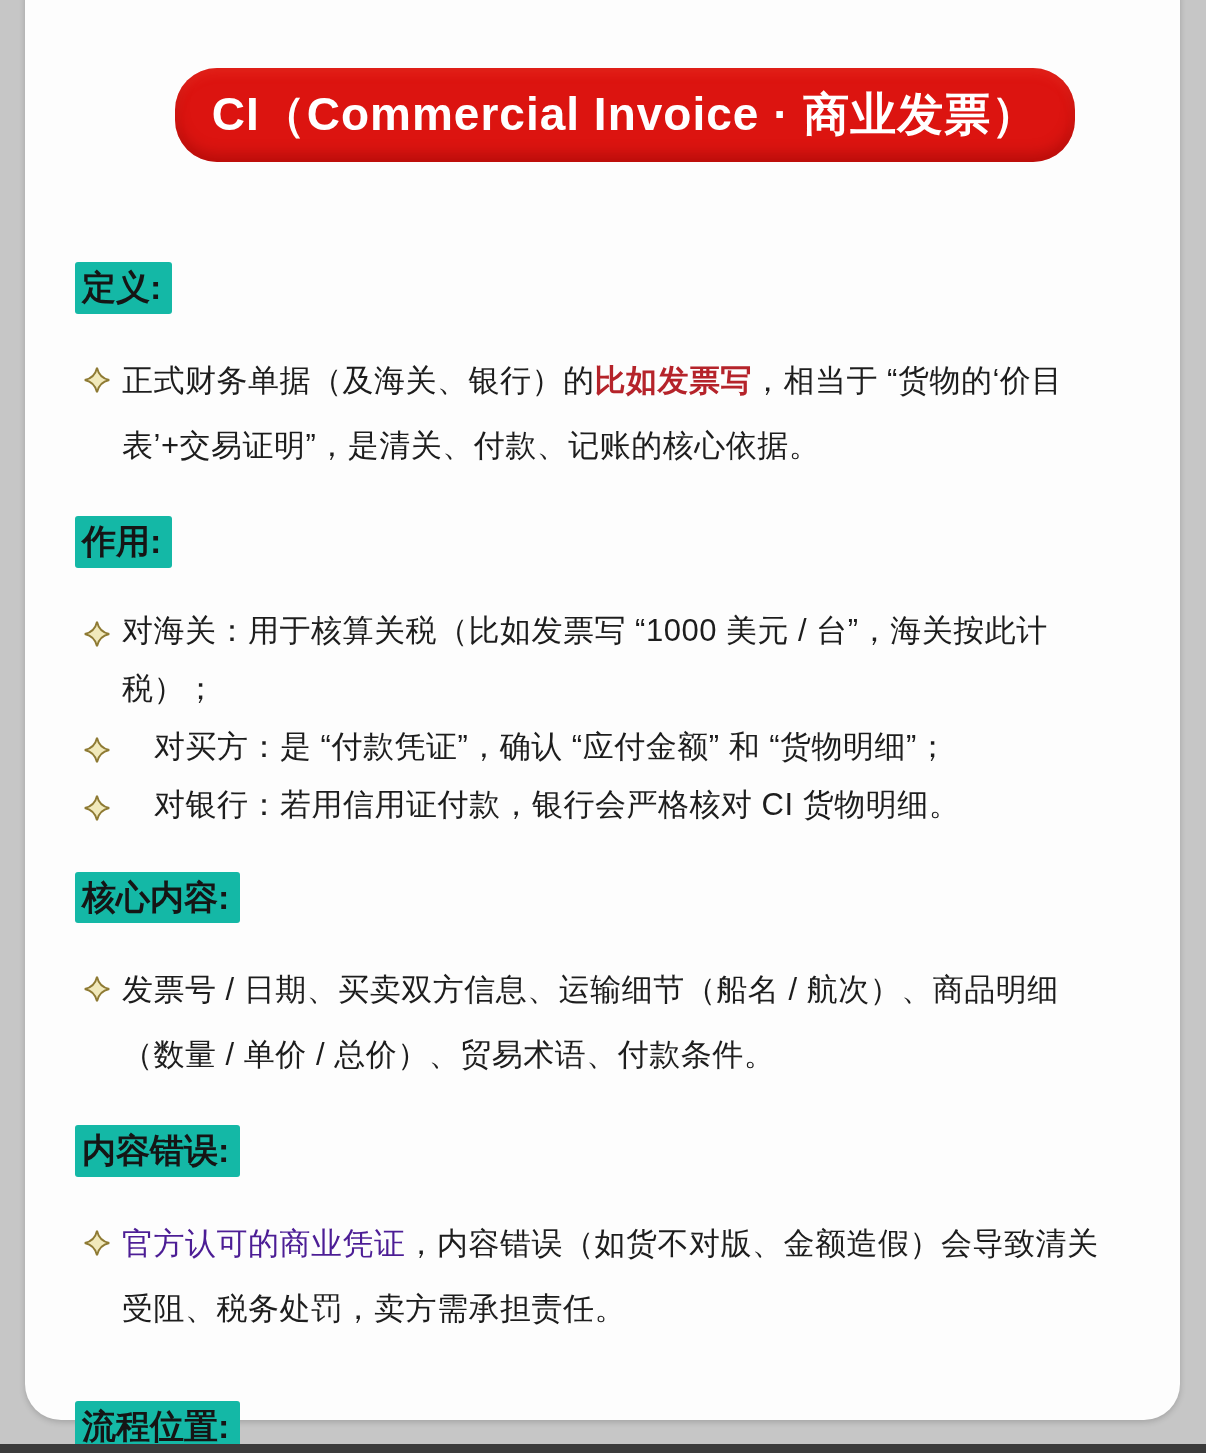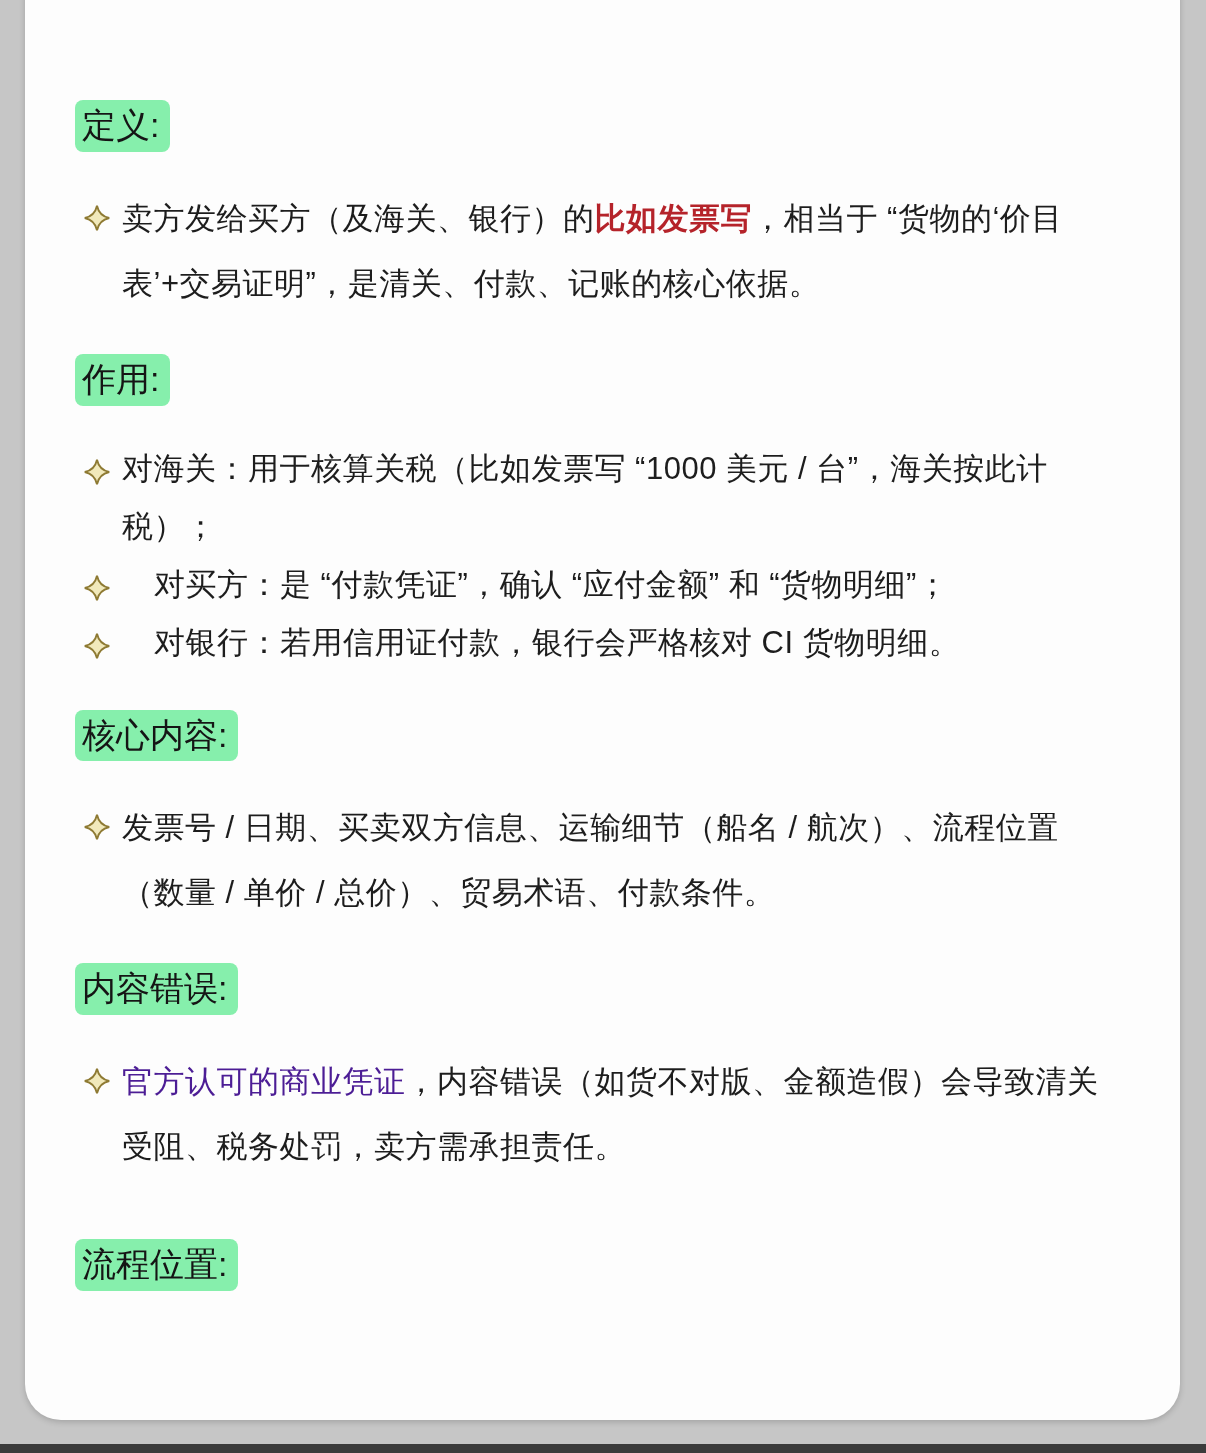--- a/index.html
+++ b/index.html
@@ -39,26 +39,26 @@
     letter-spacing:1px;
     white-space:nowrap;
   }
   .sec{margin-top:38px;}
   .sec.first{margin-top:100px;}
   .sec.last{margin-top:60px;}
   .hl{
     display:inline-block;
     margin:0 0 34px 0;
     padding:5px 11px 6px 7px;
-    background:#86efac;
+    background:#14b8a6;
     color:#151515;
     font-size:34px;
-    font-weight:normal;
+    font-weight:bold;
     line-height:1.2;
-    border-radius:8px;
+    border-radius:3px;
   }
   .bullet{
     display:flex;
     align-items:flex-start;
     padding-left:8px;
   }
   .bullet + .bullet{margin-top:0px;gap:32px;}
   .star{
     flex:0 0 28px;
     margin:18px 11px 0 0;
@@ -81,28 +81,31 @@
     background:#3b3b3b;
   }
 </style>
 </head>
 <body>
 
 <div class="page">
   <div class="card">
     <div class="card-inner">
 
+      <div class="banner">
+        <span>CI（Commercial Invoice · 商业发票）</span>
+      </div>
 
       <section class="sec first">
         <h2 class="hl">定义:</h2>
         <div class="bullet">
           <svg class="star" viewBox="0 0 24 24" width="28" height="28">
             <path d="M12 1.5 C13.3 7.6 16.4 10.7 22.5 12 C16.4 13.3 13.3 16.4 12 22.5 C10.7 16.4 7.6 13.3 1.5 12 C7.6 10.7 10.7 7.6 12 1.5 Z" fill="#f1e9bb" stroke="#8e7a33" stroke-width="1.6"></path>
           </svg>
-          <p class="txt"><span>卖方发给买方（及海关、银行）的</span><span class="red-strong">比如发票写</span><span>，相当于 “货物的‘价目表’+交易证明”，是清关、付款、记账的核心依据。</span></p>
+          <p class="txt"><span>正式财务单据（及海关、银行）的</span><span class="red-strong">比如发票写</span><span>，相当于 “货物的‘价目表’+交易证明”，是清关、付款、记账的核心依据。</span></p>
         </div>
       </section>
 
       <section class="sec list">
         <h2 class="hl">作用:</h2>
         <div class="bullet">
           <svg class="star" viewBox="0 0 24 24" width="28" height="28">
             <path d="M12 1.5 C13.3 7.6 16.4 10.7 22.5 12 C16.4 13.3 13.3 16.4 12 22.5 C10.7 16.4 7.6 13.3 1.5 12 C7.6 10.7 10.7 7.6 12 1.5 Z" fill="#f1e9bb" stroke="#8e7a33" stroke-width="1.6"></path>
           </svg>
           <p class="txt">对海关：用于核算关税（比如发票写 “1000 美元 / 台”，海关按此计税）；</p>
@@ -120,21 +123,21 @@
           <p class="txt">对银行：若用信用证付款，银行会严格核对 CI 货物明细。</p>
         </div>
       </section>
 
       <section class="sec">
         <h2 class="hl">核心内容:</h2>
         <div class="bullet">
           <svg class="star" viewBox="0 0 24 24" width="28" height="28">
             <path d="M12 1.5 C13.3 7.6 16.4 10.7 22.5 12 C16.4 13.3 13.3 16.4 12 22.5 C10.7 16.4 7.6 13.3 1.5 12 C7.6 10.7 10.7 7.6 12 1.5 Z" fill="#f1e9bb" stroke="#8e7a33" stroke-width="1.6"></path>
           </svg>
-          <p class="txt">发票号 / 日期、买卖双方信息、运输细节（船名 / 航次）、流程位置（数量 / 单价 / 总价）、贸易术语、付款条件。</p>
+          <p class="txt">发票号 / 日期、买卖双方信息、运输细节（船名 / 航次）、商品明细（数量 / 单价 / 总价）、贸易术语、付款条件。</p>
         </div>
       </section>
 
       <section class="sec">
         <h2 class="hl">内容错误:</h2>
         <div class="bullet">
           <svg class="star" viewBox="0 0 24 24" width="28" height="28">
             <path d="M12 1.5 C13.3 7.6 16.4 10.7 22.5 12 C16.4 13.3 13.3 16.4 12 22.5 C10.7 16.4 7.6 13.3 1.5 12 C7.6 10.7 10.7 7.6 12 1.5 Z" fill="#f1e9bb" stroke="#8e7a33" stroke-width="1.6"></path>
           </svg>
           <p class="txt"><span class="red-dark">官方认可的商业凭证</span><span>，内容错误（如货不对版、金额造假）会导致清关受阻、税务处罚，卖方需承担责任。</span></p>

